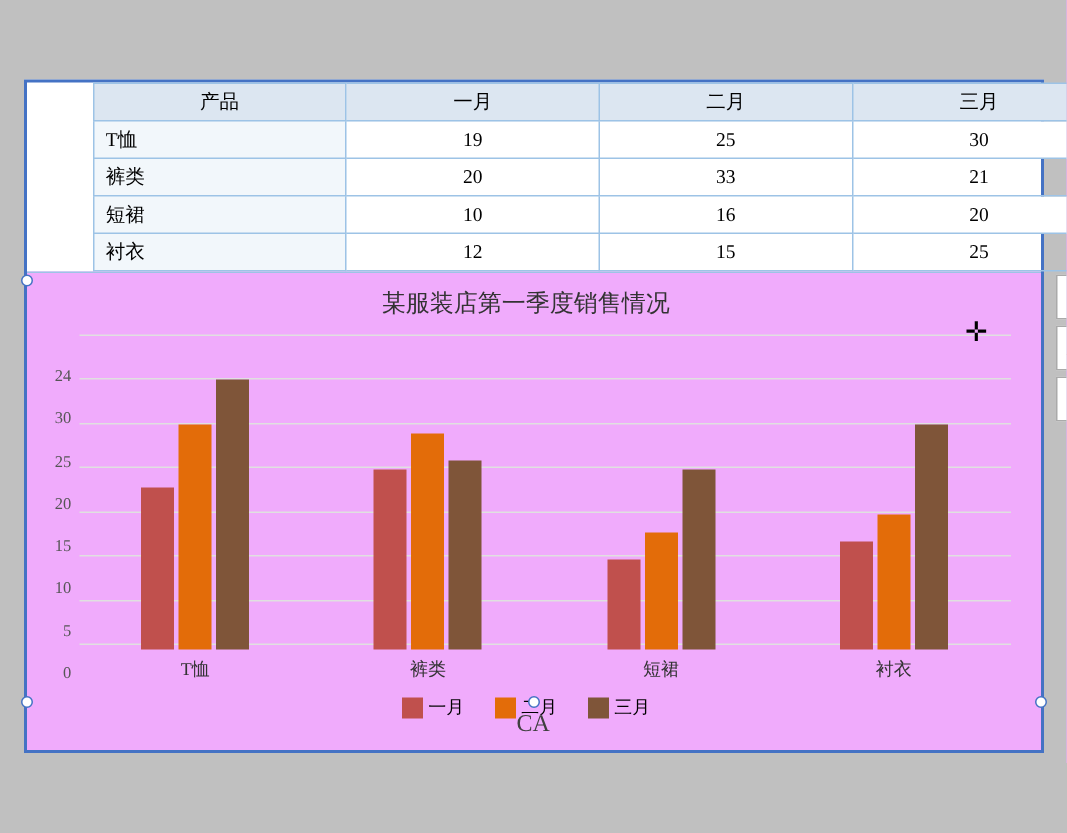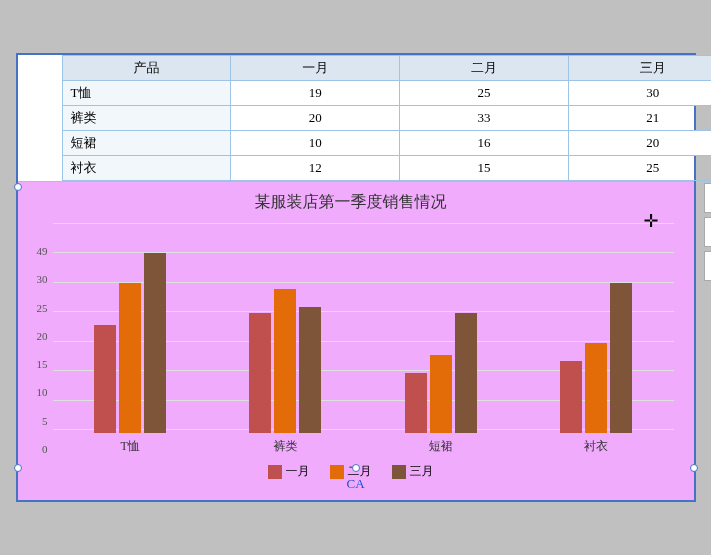--- a/index.html
+++ b/index.html
@@ -176,22 +176,22 @@
     .cursor-plus {
       font-size: 18px;
       color: black;
       position: absolute;
     }
     .ca-text {
       position: absolute;
       bottom: 8px;
       left: 50%;
       transform: translateX(-50%);
-      font-size: 13px;
-      color: #1d4ed8;
+      font-size: 16px;
+      color: #404040;
     }
   </style>
 </head>
 <body>
 
 <div style="position:relative; width:680px;">
   <div class="spreadsheet-container">
 
     <table class="data-table">
       <thead>
@@ -236,21 +236,21 @@
         <div class="chart-wrapper" style="flex:1;">
 
           <div class="y-axis" id="y-axis">
               <div>0</div>
               <div>5</div>
               <div>10</div>
               <div>15</div>
               <div>20</div>
               <div>25</div>
               <div>30</div>
-              <div>49</div>
+              <div>24</div>
             </div>
 
           <div class="chart-body">
 
             <div class="grid-lines" id="grid-lines">
                 <div class="grid-line"></div>
                 <div class="grid-line"></div>
                 <div class="grid-line"></div>
                 <div class="grid-line"></div>
                 <div class="grid-line"></div>

